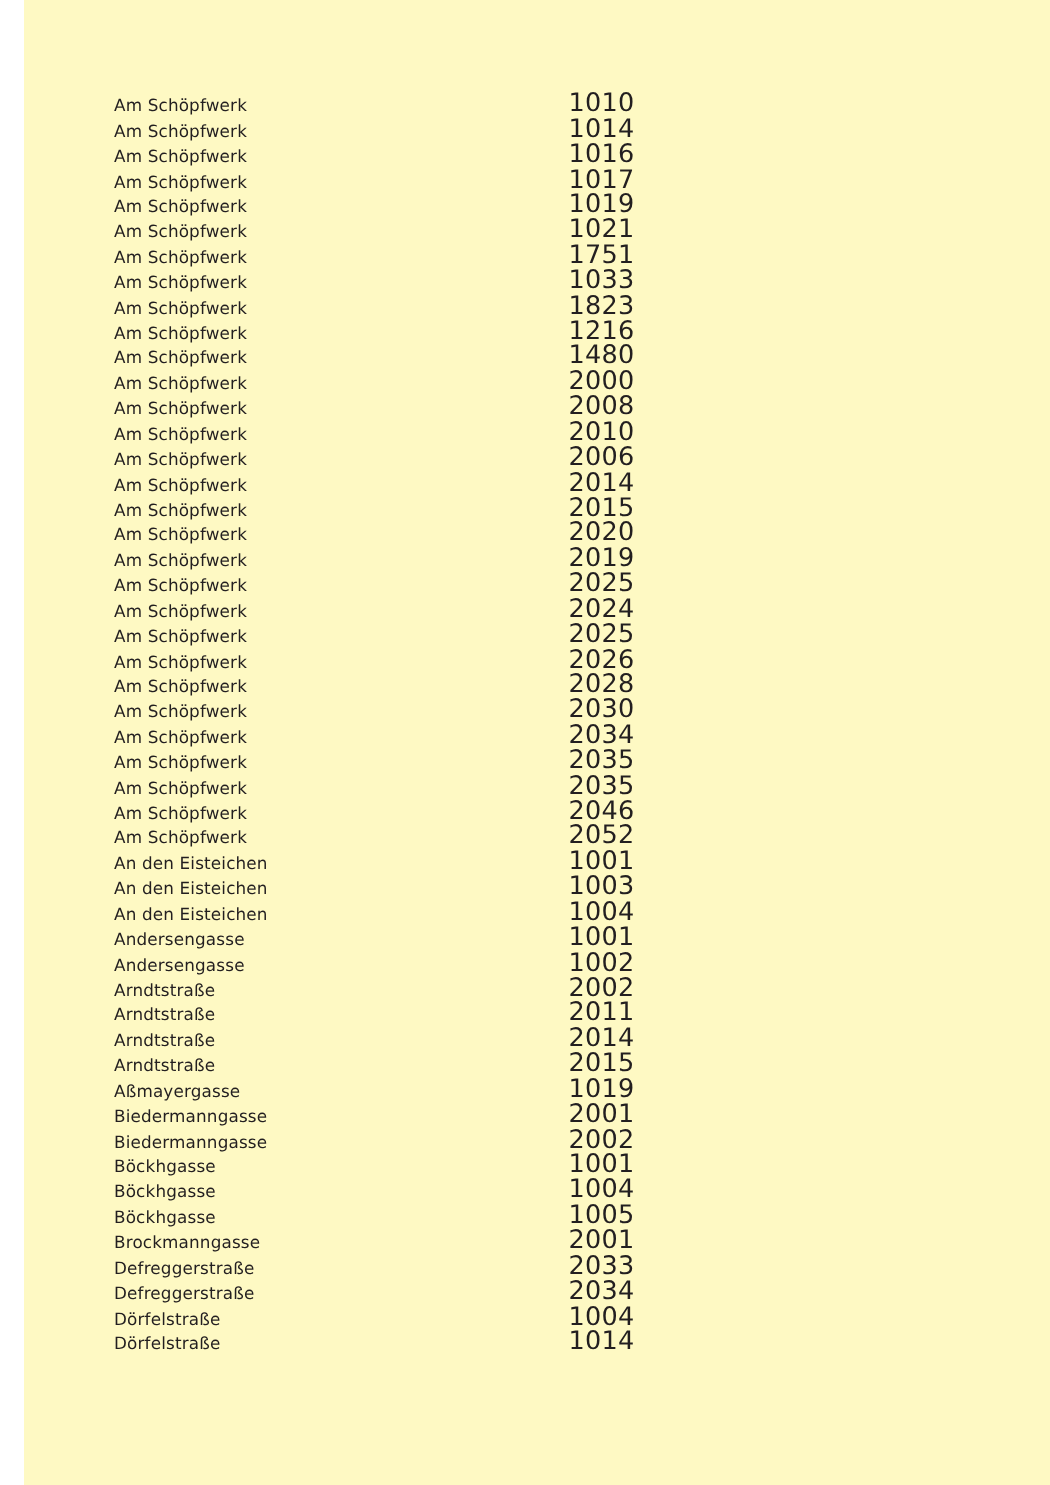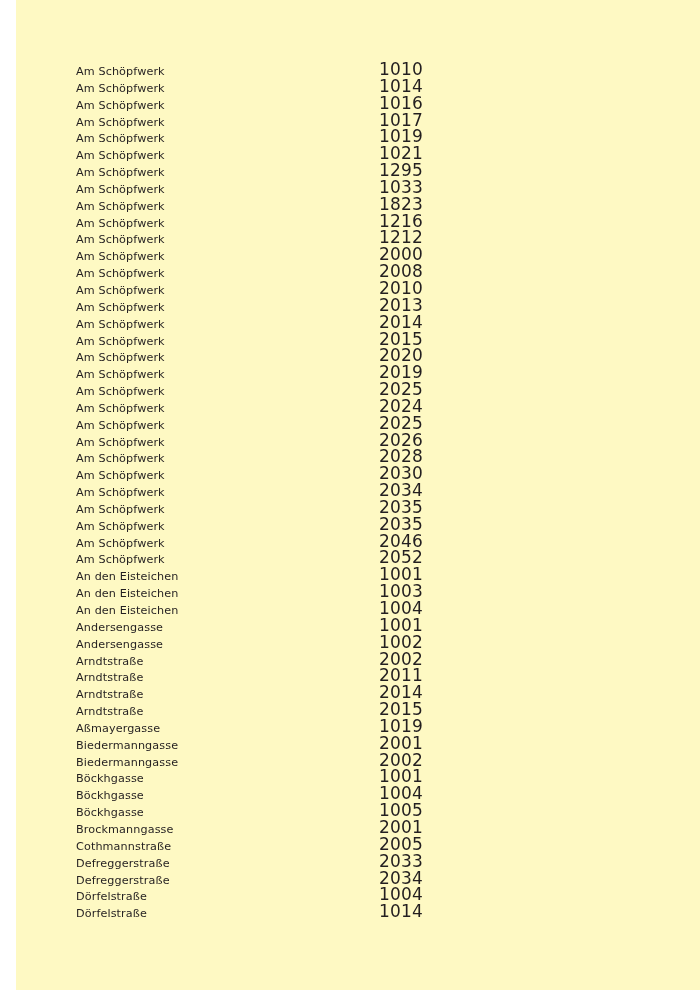--- a/index.html
+++ b/index.html
@@ -73,53 +73,53 @@
       <div class="row">
         <span class="street">Am Schöpfwerk</span>
         <span class="number">1019</span>
       </div>
       <div class="row">
         <span class="street">Am Schöpfwerk</span>
         <span class="number">1021</span>
       </div>
       <div class="row">
         <span class="street">Am Schöpfwerk</span>
-        <span class="number">1295</span>
+        <span class="number">1751</span>
       </div>
       <div class="row">
         <span class="street">Am Schöpfwerk</span>
         <span class="number">1033</span>
       </div>
       <div class="row">
         <span class="street">Am Schöpfwerk</span>
         <span class="number">1823</span>
       </div>
       <div class="row">
         <span class="street">Am Schöpfwerk</span>
         <span class="number">1216</span>
       </div>
       <div class="row">
         <span class="street">Am Schöpfwerk</span>
-        <span class="number">1212</span>
+        <span class="number">1480</span>
       </div>
       <div class="row">
         <span class="street">Am Schöpfwerk</span>
         <span class="number">2000</span>
       </div>
       <div class="row">
         <span class="street">Am Schöpfwerk</span>
         <span class="number">2008</span>
       </div>
       <div class="row">
         <span class="street">Am Schöpfwerk</span>
         <span class="number">2010</span>
       </div>
       <div class="row">
         <span class="street">Am Schöpfwerk</span>
-        <span class="number">2013</span>
+        <span class="number">2006</span>
       </div>
       <div class="row">
         <span class="street">Am Schöpfwerk</span>
         <span class="number">2014</span>
       </div>
       <div class="row">
         <span class="street">Am Schöpfwerk</span>
         <span class="number">2015</span>
       </div>
       <div class="row">
@@ -230,24 +230,20 @@
         <span class="street">Böckhgasse</span>
         <span class="number">1004</span>
       </div>
       <div class="row">
         <span class="street">Böckhgasse</span>
         <span class="number">1005</span>
       </div>
       <div class="row">
         <span class="street">Brockmanngasse</span>
         <span class="number">2001</span>
-      </div>
-      <div class="row">
-        <span class="street">Cothmannstraße</span>
-        <span class="number">2005</span>
       </div>
       <div class="row">
         <span class="street">Defreggerstraße</span>
         <span class="number">2033</span>
       </div>
       <div class="row">
         <span class="street">Defreggerstraße</span>
         <span class="number">2034</span>
       </div>
       <div class="row">

